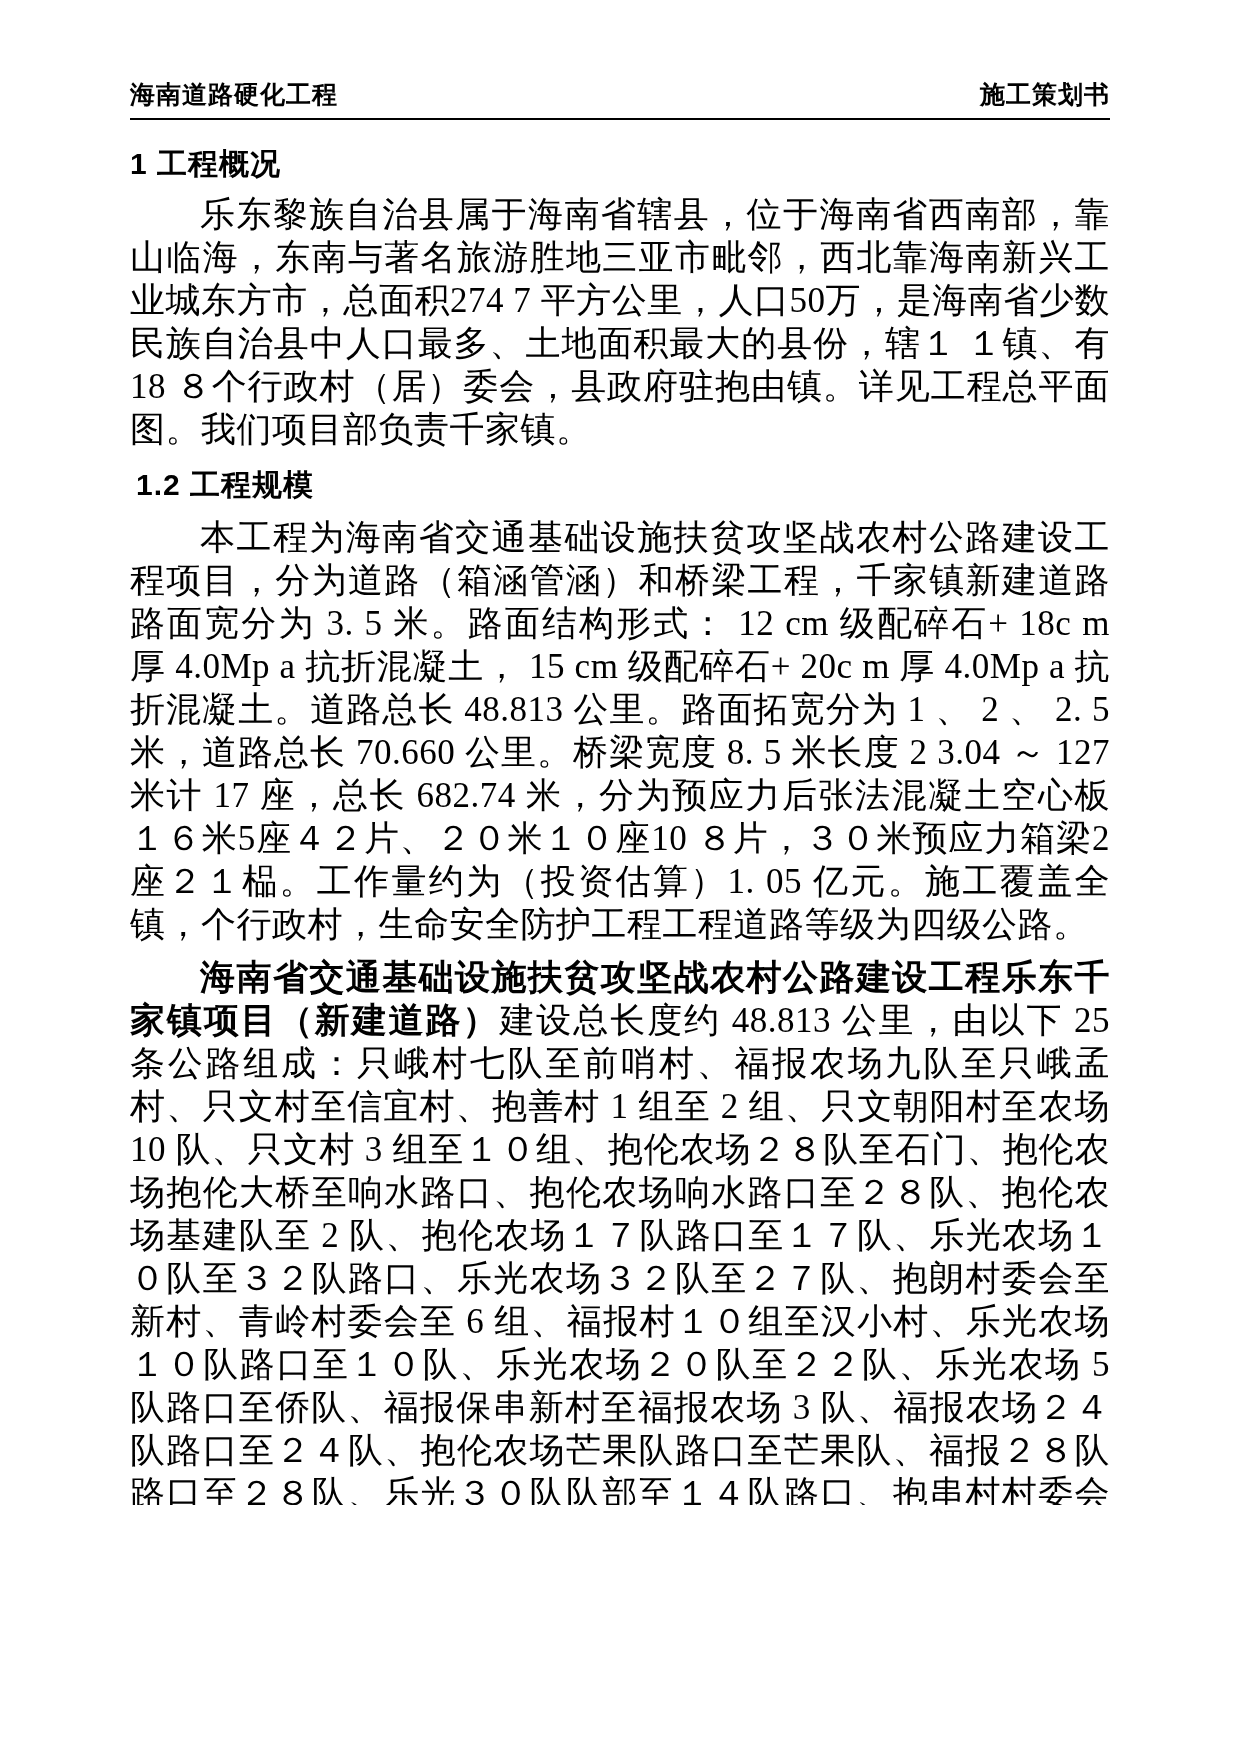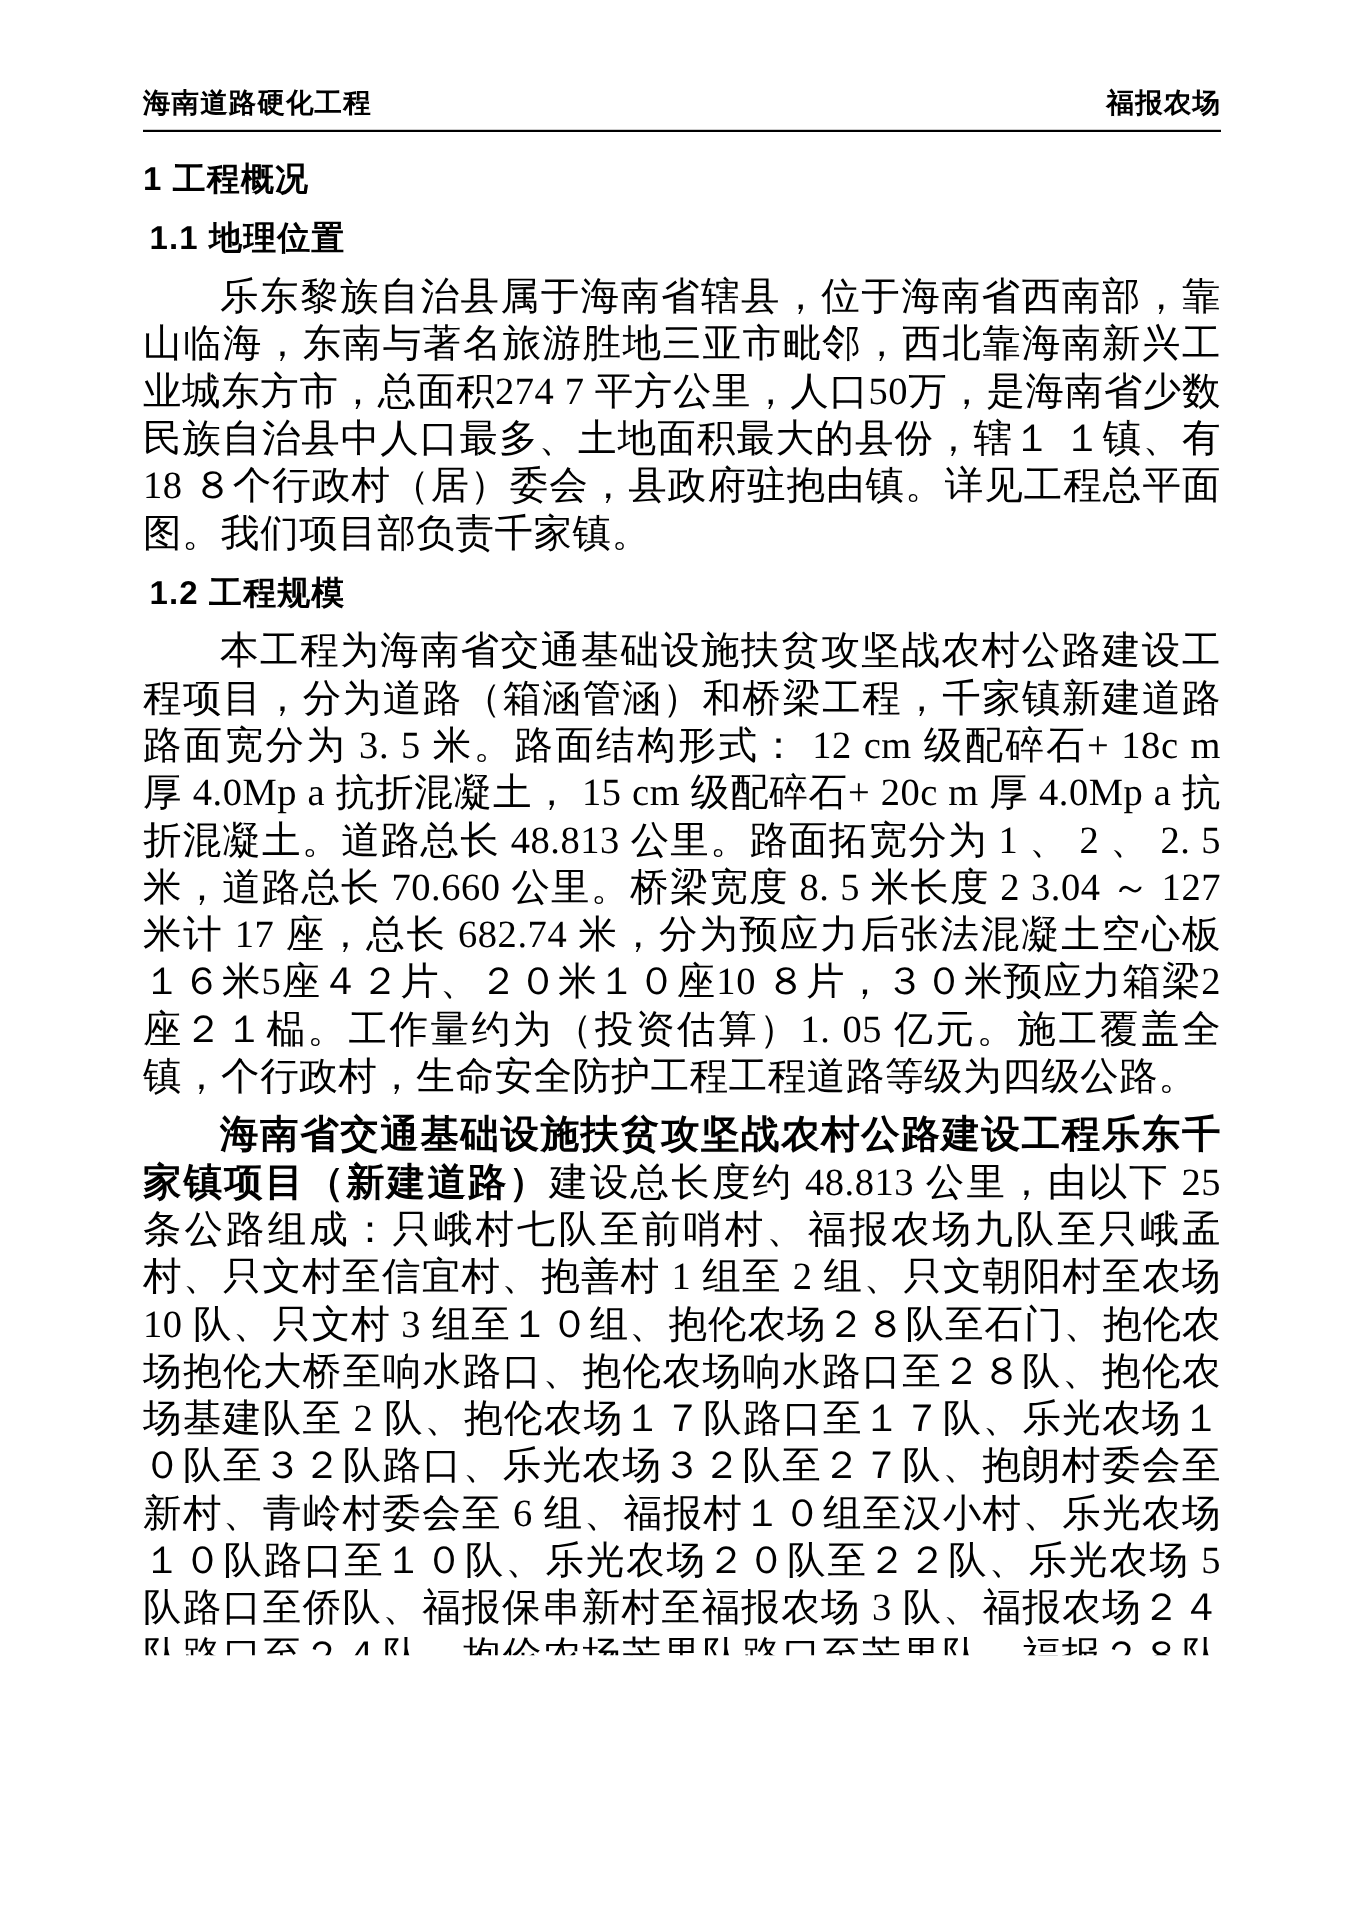--- a/index.html
+++ b/index.html
@@ -69,26 +69,25 @@
     font-family: "Liberation Serif", "DejaVu Serif", serif;
   }
 </style>
 </head>
 <body>
 
 <div class="page">
 
   <div class="doc-header">
     <span class="hdr-text">海南道路硬化工程</span>
-    <span class="hdr-text">福报农场</span>
+    <span class="hdr-text">施工策划书</span>
   </div>
 
   <h1 class="doc-h1">1 工程概况</h1>
 
-  <h2 class="doc-h2">1.1 地理位置</h2>
 
   <p class="body-para">乐东黎族自治县属于海南省辖县，位于海南省西南部，靠山临海，东南与著名旅游胜地三亚市毗邻，西北靠海南新兴工业城东方市，总面积274 7 平方公里，人口50万，是海南省少数民族自治县中人口最多、土地面积最大的县份，辖１ １镇、有18 ８个行政村（居）委会，县政府驻抱由镇。详见工程总平面图。我们项目部负责千家镇。</p>
 
   <h2 class="doc-h2">1.2 工程规模</h2>
 
   <p class="body-para">本工程为海南省交通基础设施扶贫攻坚战农村公路建设工程项目，分为道路（箱涵管涵）和桥梁工程，千家镇新建道路路面宽分为 3. 5 米。路面结构形式： 12 cm 级配碎石+ 18c m 厚 4.0Mp a 抗折混凝土， 15 cm 级配碎石+ 20c m 厚 4.0Mp a 抗折混凝土。道路总长 48.813 公里。路面拓宽分为 1 、 2 、 2. 5 米，道路总长 70.660 公里。桥梁宽度 8. 5 米长度 2 3.04 ～ 127 米计 17 座，总长 682.74 米，分为预应力后张法混凝土空心板１６米5座４２片、２０米１０座10 ８片，３０米预应力箱梁2座２１榀。工作量约为（投资估算）1. 05 亿元。施工覆盖全镇，个行政村，生命安全防护工程工程道路等级为四级公路。</p>
 
   <p class="body-para"><span class="lead-bold">海南省交通基础设施扶贫攻坚战农村公路建设工程乐东千家镇项目（新建道路）</span><span>建设总长度约 48.813 公里，由以下 25 条公路组成：只峨村七队至前哨村、福报农场九队至只峨孟村、只文村至信宜村、抱善村 1 组至 2 组、只文朝阳村至农场 10 队、只文村 3 组至１０组、抱伦农场２８队至石门、抱伦农场抱伦大桥至响水路口、抱伦农场响水路口至２８队、抱伦农场基建队至 2 队、抱伦农场１７队路口至１７队、乐光农场１０队至３２队路口、乐光农场３２队至２７队、抱朗村委会至新村、青岭村委会至 6 组、福报村１０组至汉小村、乐光农场１０队路口至１０队、乐光农场２０队至２２队、乐光农场 5 队路口至侨队、福报保串新村至福报农场 3 队、福报农场２４队路口至２４队、抱伦农场芒果队路口至芒果队、福报２８队路口至２８队、乐光３０队队部至１４队路口、抱串村村委会至 3 组。</span></p>
 
 

